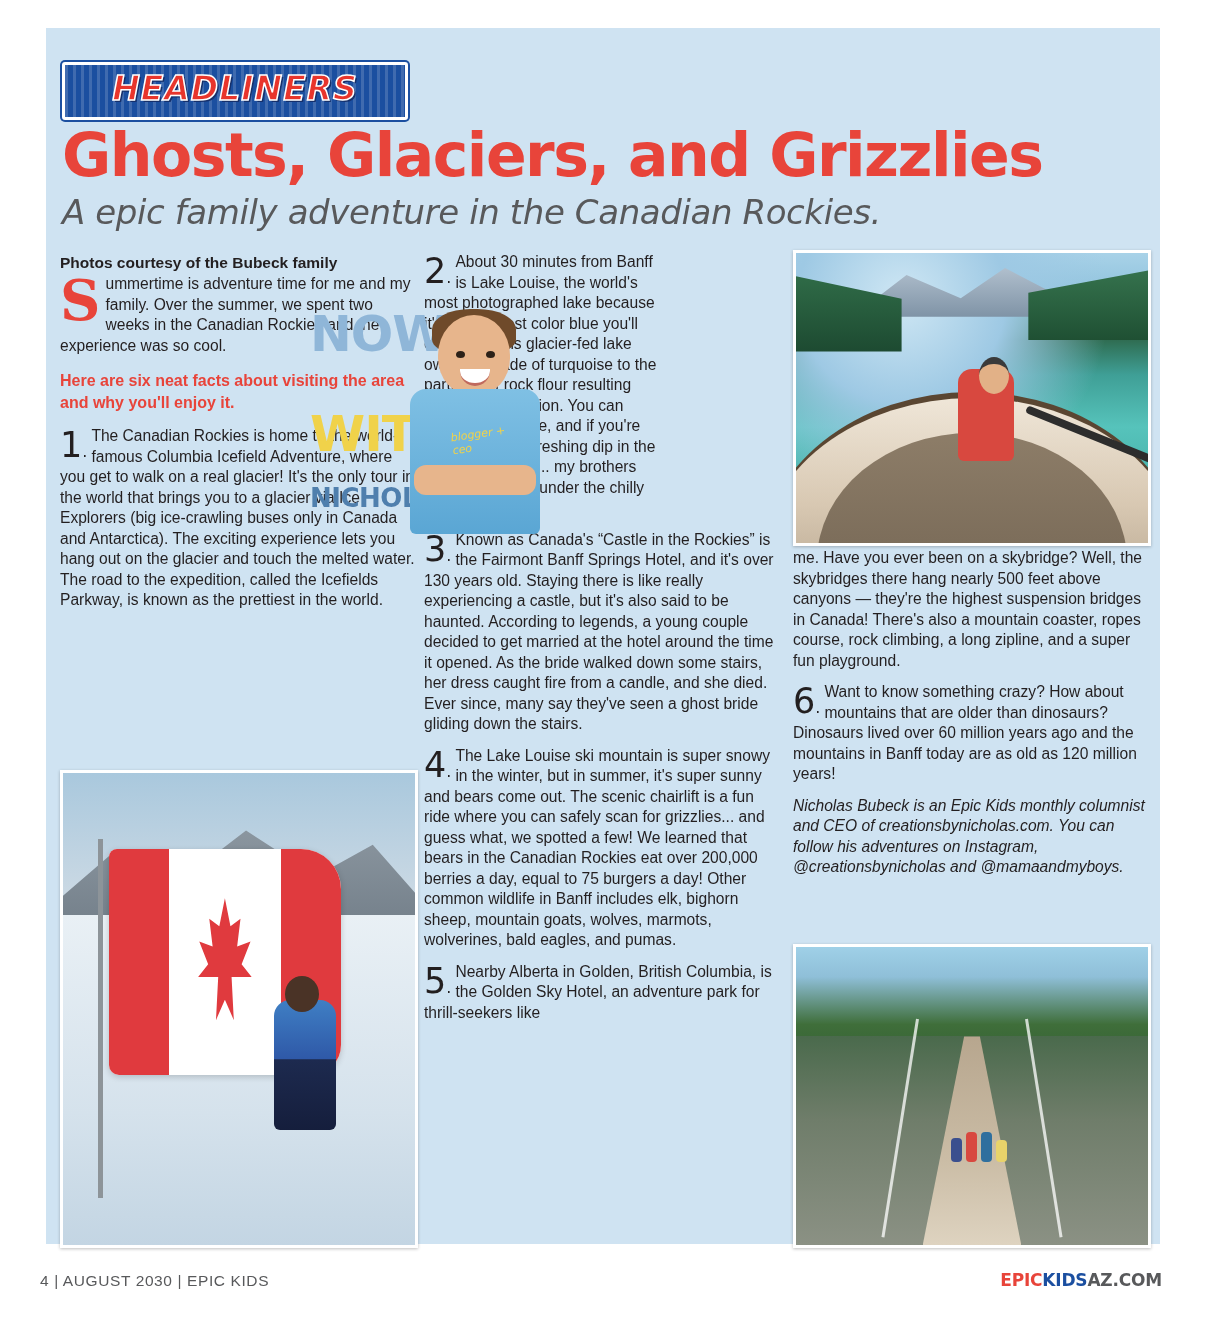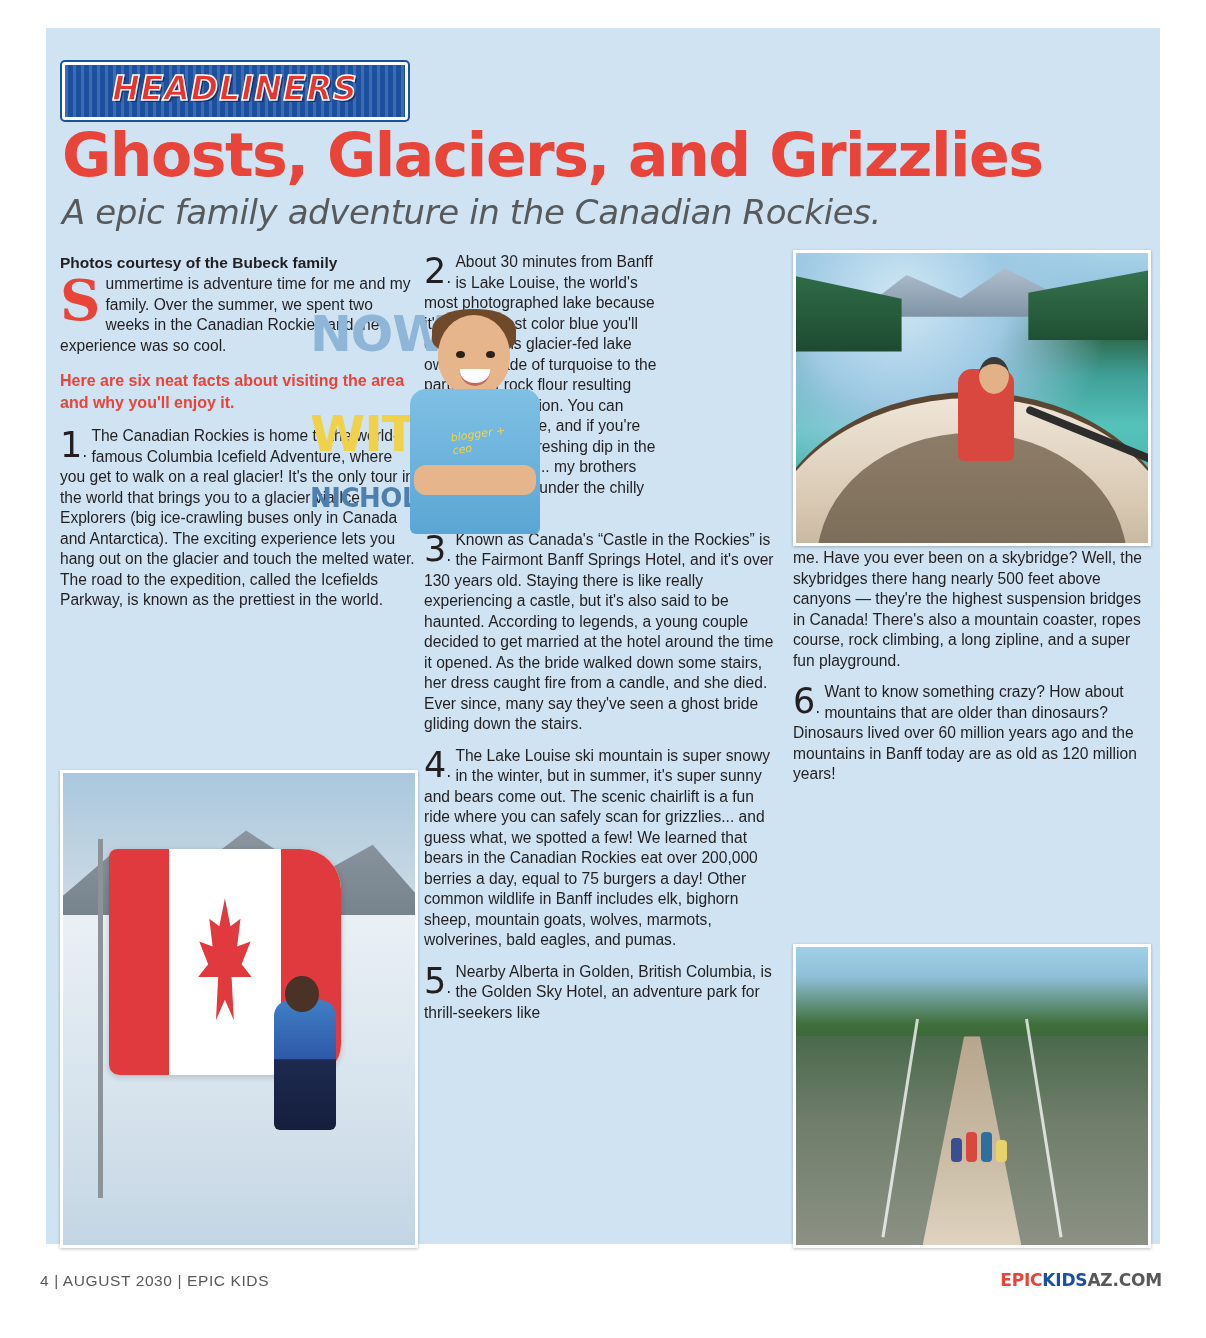--- a/index.html
+++ b/index.html
@@ -552,20 +552,21 @@
       <span>Nearby Alberta in Golden, British Columbia, is the Golden Sky Hotel, an adventure park for thrill-seekers like</span>
     </div>
   </div>
 
   <div class="col col3">
     <p>me. Have you ever been on a skybridge? Well, the skybridges there hang nearly 500 feet above canyons — they're the highest suspension bridges in Canada! There's also a mountain coaster, ropes course, rock climbing, a long zipline, and a super fun playground.</p>
     <div class="item">
       <span class="num"><span>6</span><span class="dot">.</span></span>
       <span>Want to know something crazy? How about mountains that are older than dinosaurs? Dinosaurs lived over 60 million years ago and the mountains in Banff today are as old as 120 million years!</span>
     </div>
+    <p class="italic-note">Nicholas Bubeck is an Epic Kids monthly columnist and CEO of creationsbynicholas.com. You can follow his adventures on Instagram, @creationsbynicholas and @mamaandmyboys.</p>
   </div>
 
   <div class="promo">
     <div class="now">NOW</div>
     <div class="with">WITH</div>
     <div class="nicholas">NICHOLAS</div>
     <div class="promo-kid">
       <div class="pk-hair"></div>
       <div class="pk-head"></div>
       <div class="pk-eye-l"></div>

